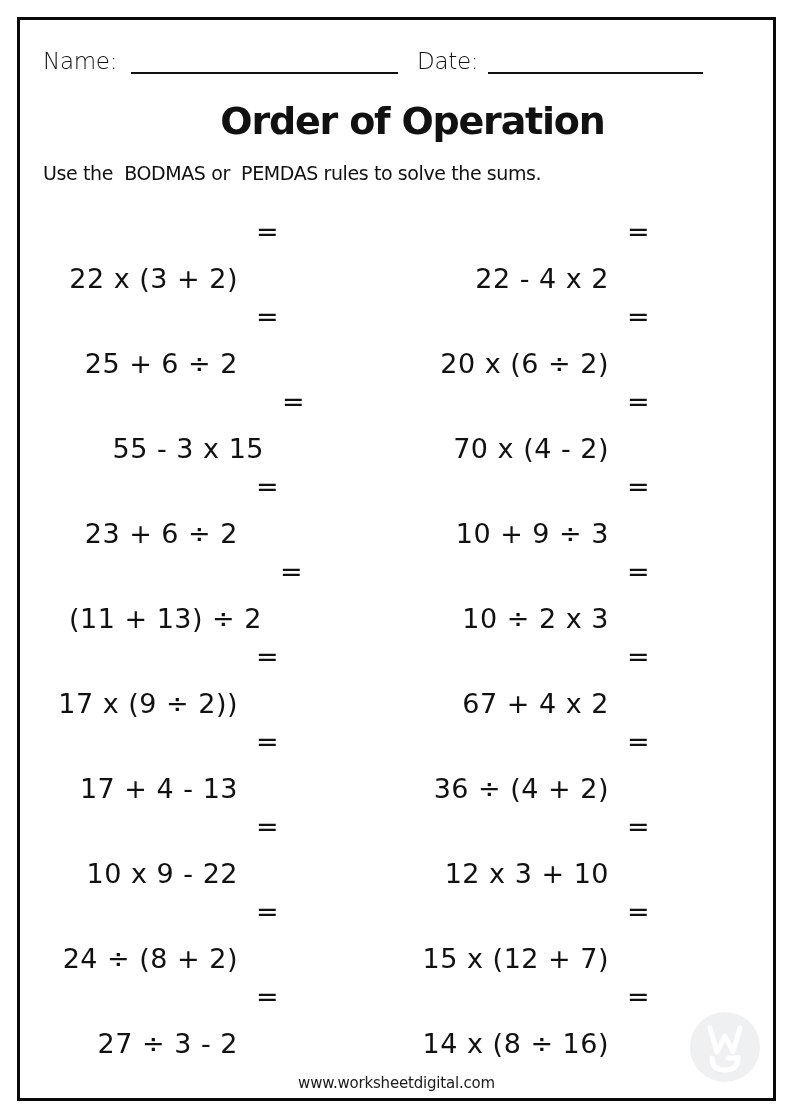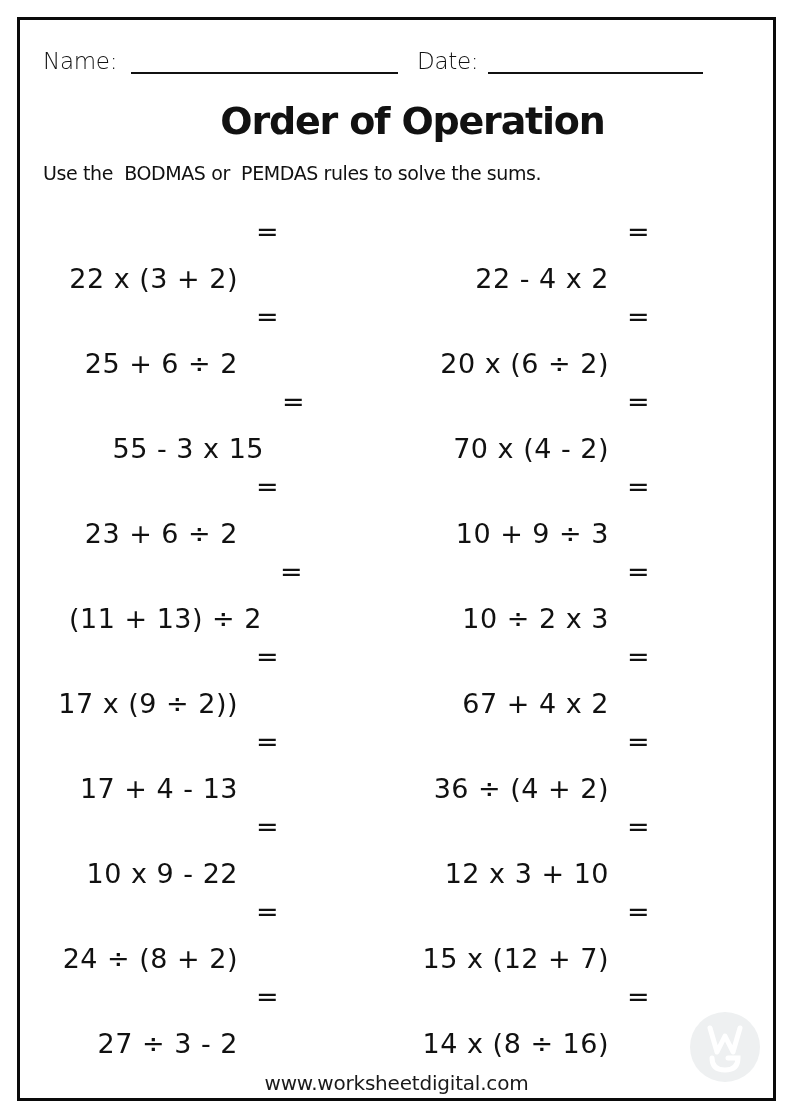--- a/index.html
+++ b/index.html
@@ -87,21 +87,21 @@
       top: 0;
       width: 22px;
       text-align: center;
     }
     .footer {
       position: absolute;
       left: 0;
       top: 1052px;
       width: 753px;
       text-align: center;
-      font-size: 20px;
+      font-size: 15px;
       letter-spacing: -0.2px;
       color: #1a1a1a;
       line-height: 22px;
     }
     .logo {
       position: absolute;
       left: 670px;
       top: 992px;
       width: 70px;
       height: 70px;

